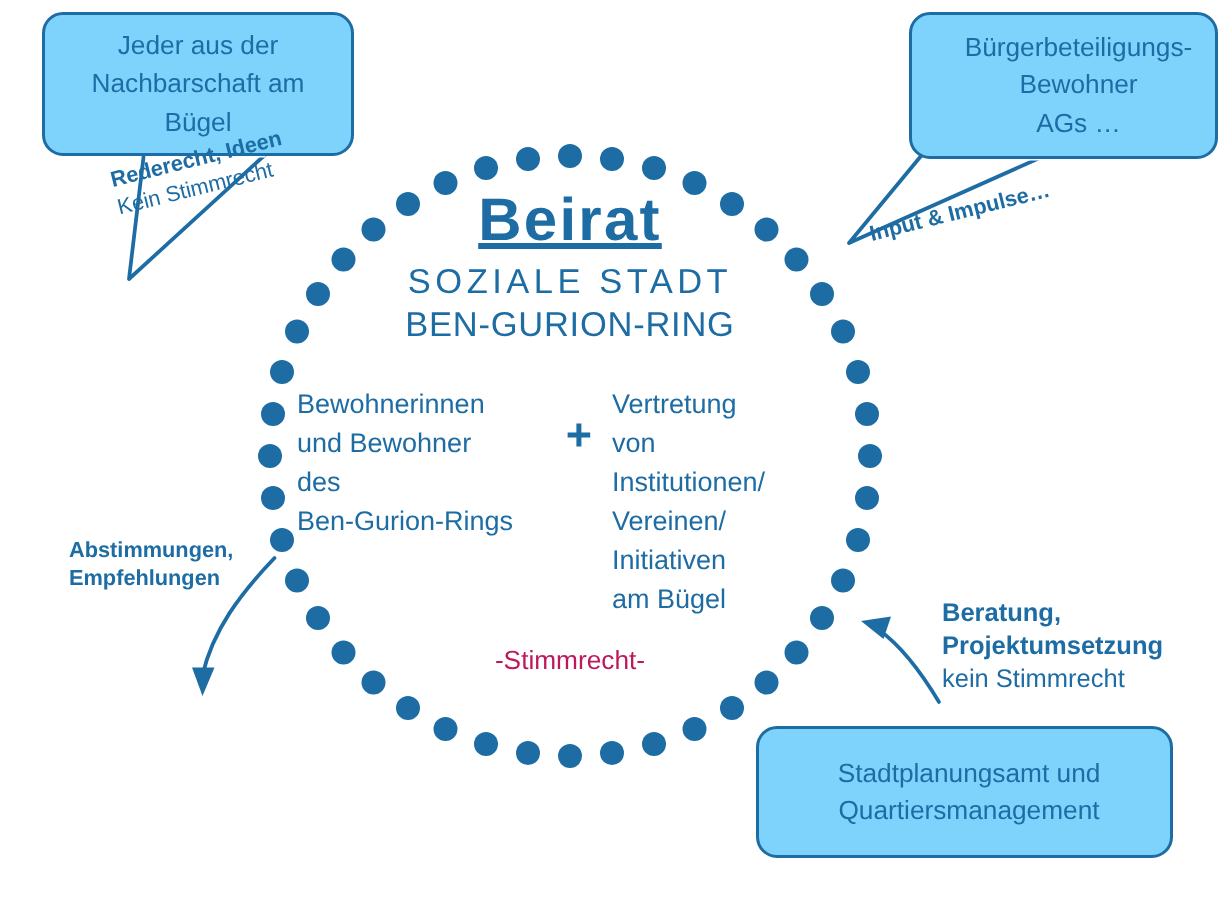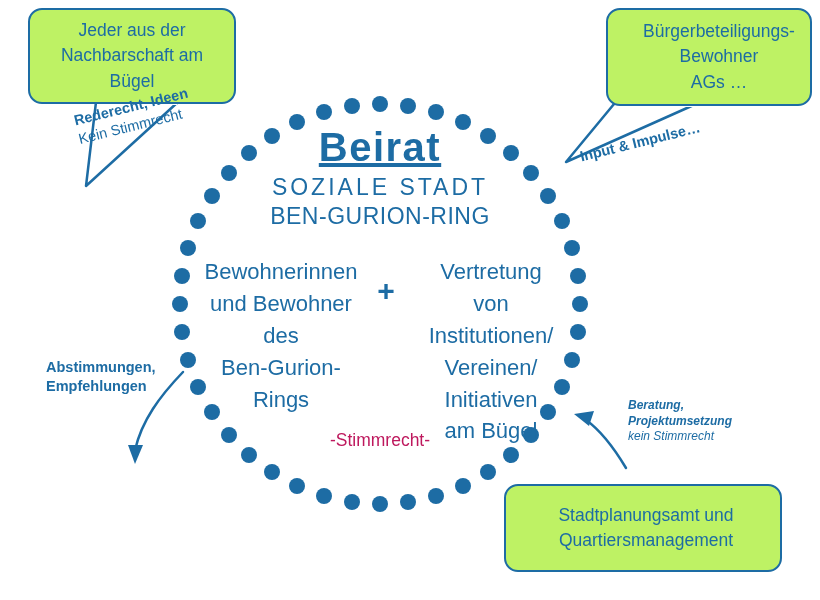--- a/index.html
+++ b/index.html
@@ -17,21 +17,21 @@
     background: #ffffff;
     overflow: hidden;
   }
 
   
   .box {
     position: absolute;
     box-sizing: border-box;
     border: 2.5px solid #1d6ca4;
     border-radius: 14px;
-    background: #bef264;
+    background: #7dd3fc;
     color: #1d6ca4;
     display: flex;
     flex-direction: column;
     align-items: center;
     justify-content: center;
     text-align: center;
     font-size: 17.5px;
     line-height: 1.45;
     padding: 8px 10px;
     z-index: 5;
@@ -99,22 +99,22 @@
     top: 256px;
     width: 380px;
     display: flex;
     align-items: flex-start;
     justify-content: center;
     z-index: 3;
     color: #1d6ca4;
   }
   #cols .col {
     width: 166px;
-    text-align: center;
-    font-size: 22px;
+    text-align: left;
+    font-size: 18px;
     line-height: 1.45;
   }
   #cols .plus {
     width: 44px;
     text-align: center;
     font-size: 30px;
     font-weight: bold;
     line-height: 1.1;
     padding-top: 18px;
   }
@@ -152,22 +152,21 @@
     font-size: 14.5px;
     transform: rotate(-14deg);
     transform-origin: left top;
   }
   #lbl-abstimmungen {
     left: 46px; top: 358px;
     font-size: 14.5px;
   }
   #lbl-beratung {
     left: 628px; top: 398px;
-    font-size: 12px;
-    font-style: italic;
+    font-size: 17px;
   }
 
   svg.overlay {
     position: absolute;
     left: 0; top: 0;
     width: 820px; height: 600px;
     z-index: 4;
     pointer-events: none;
   }
 </style>

